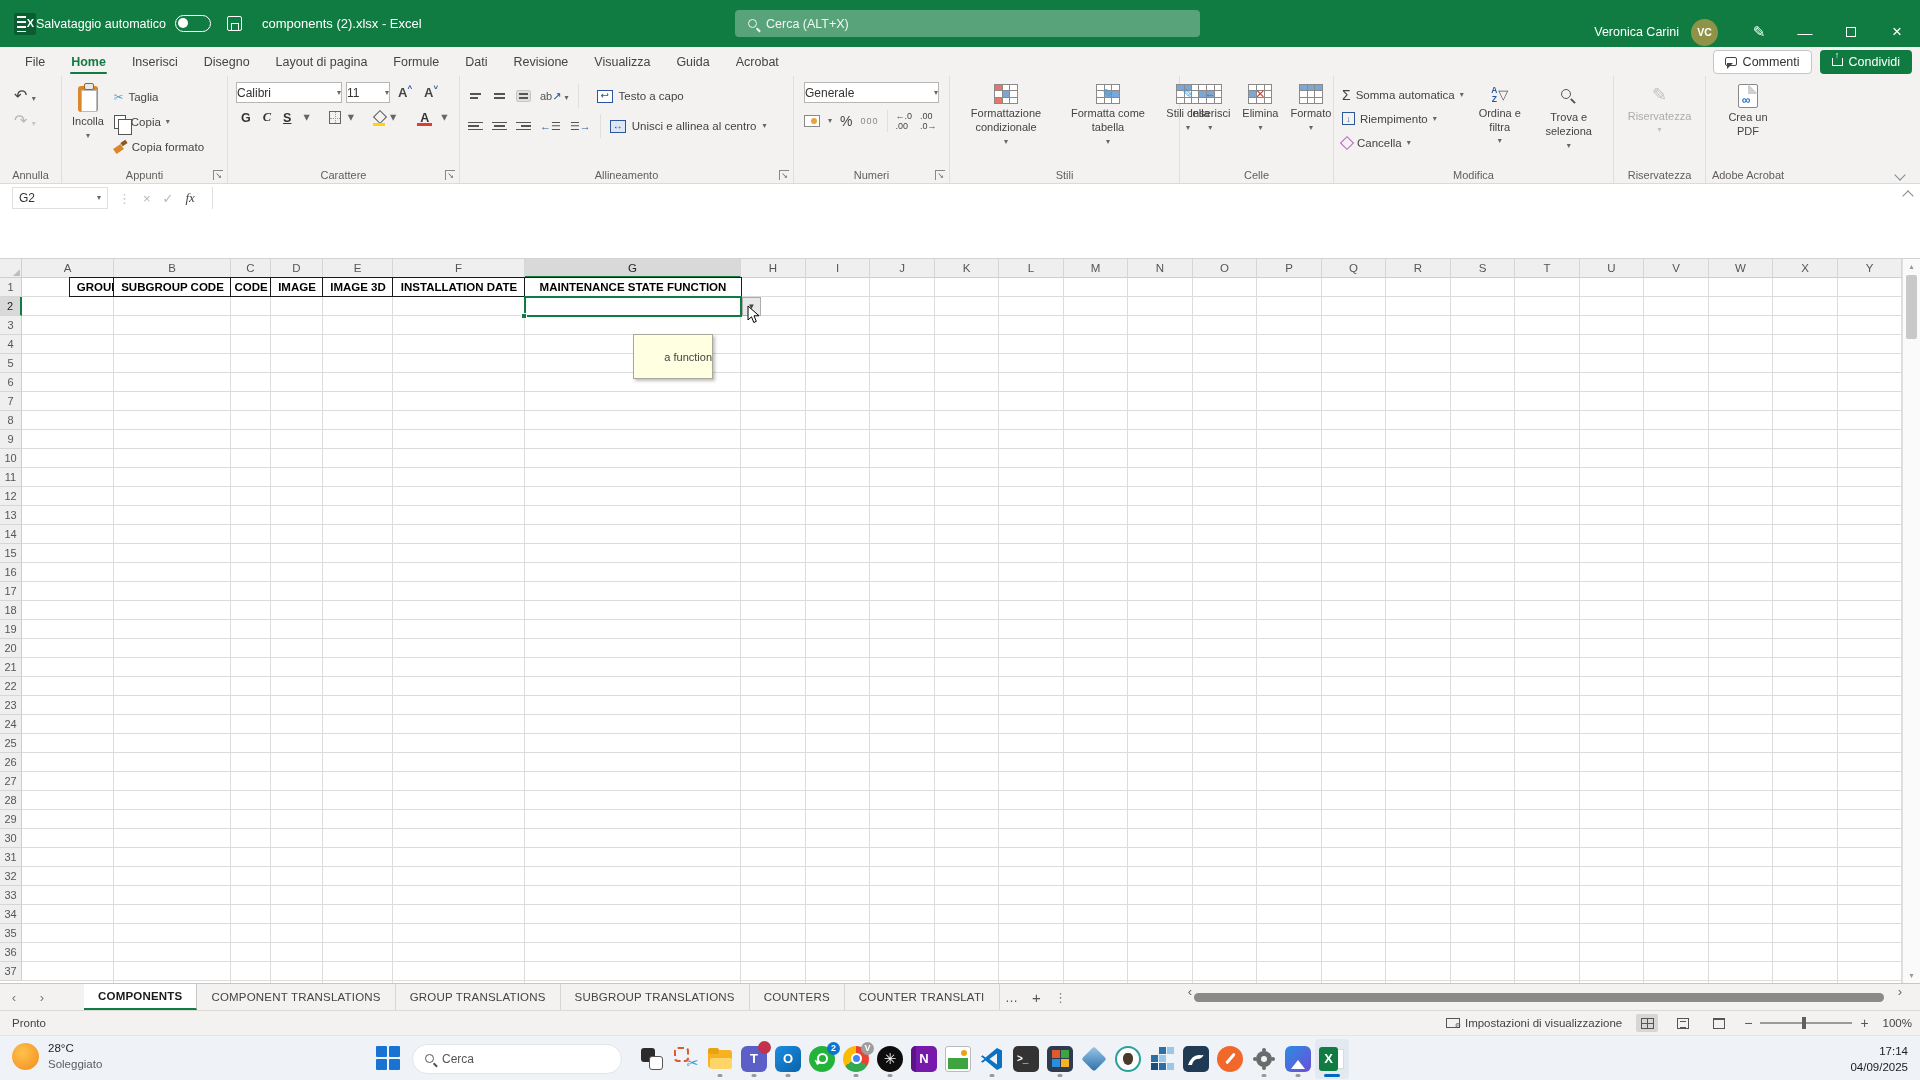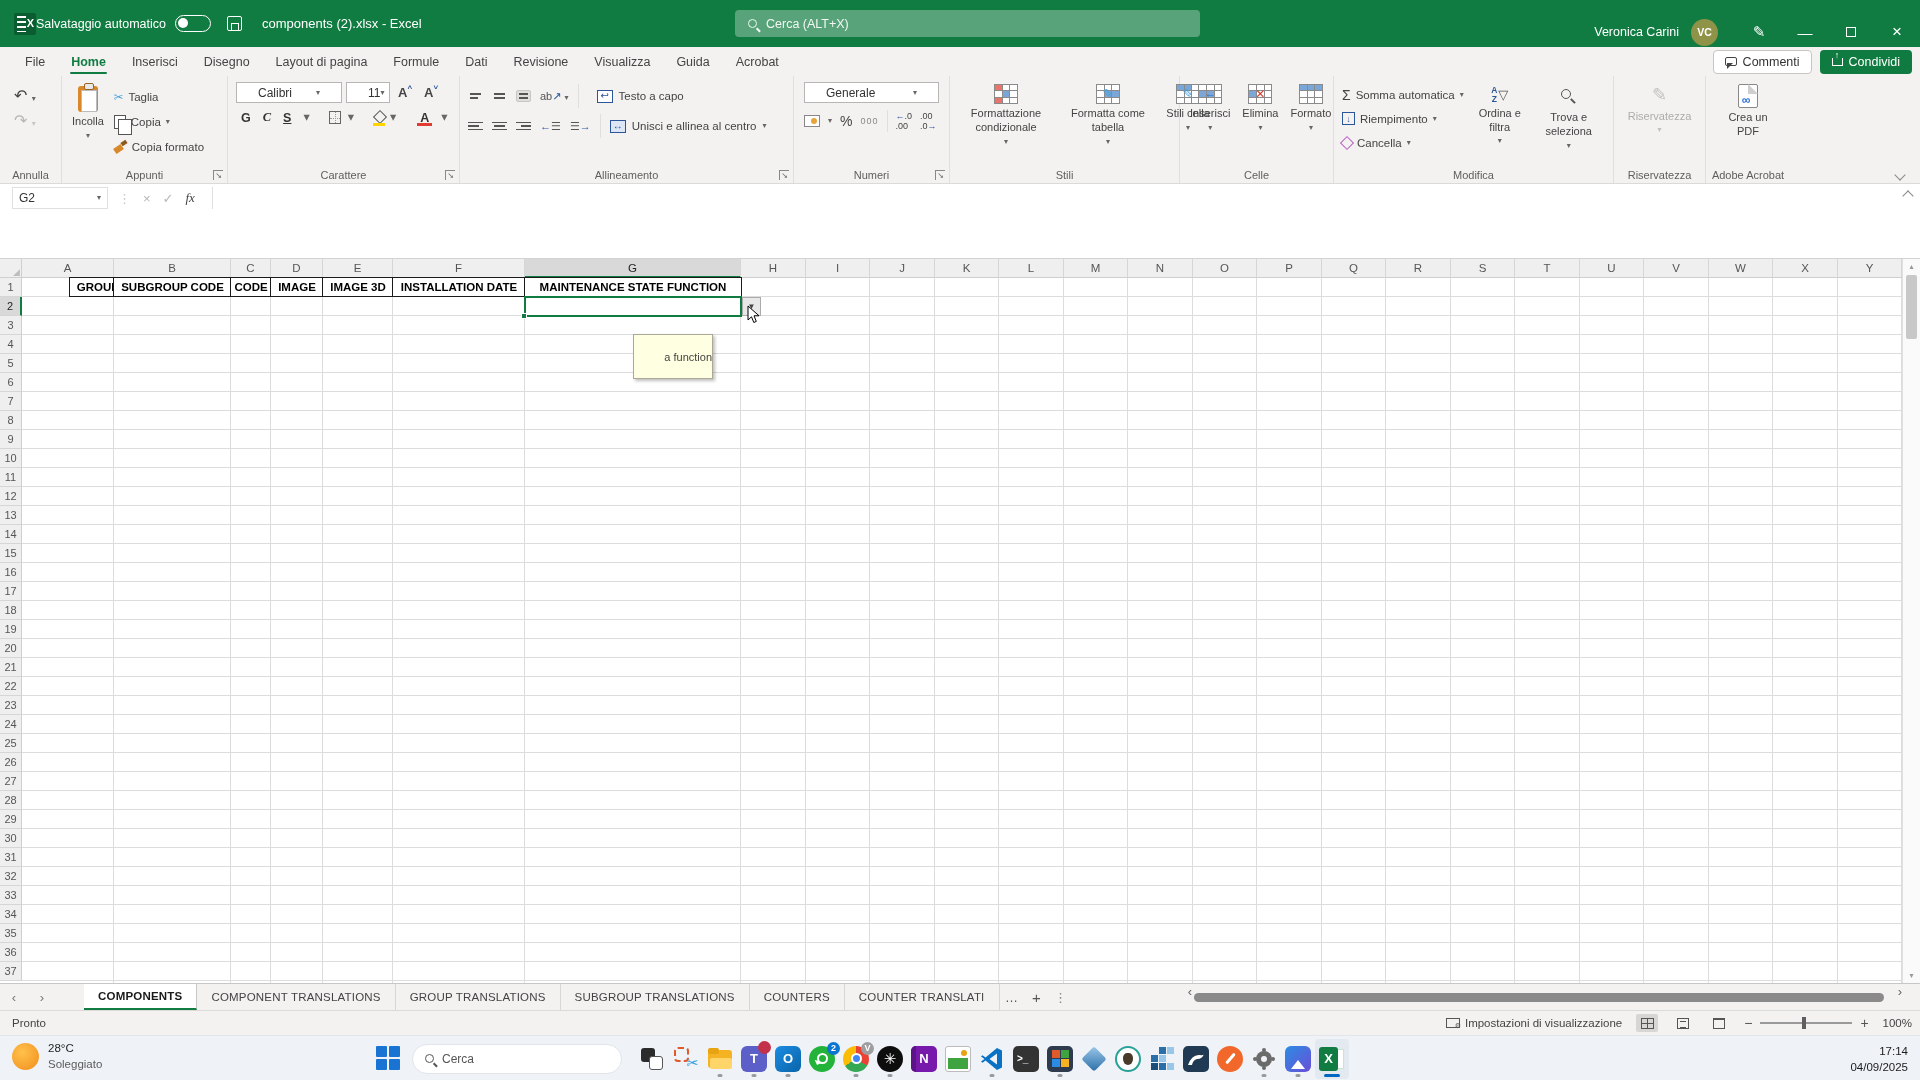--- a/index.html
+++ b/index.html
@@ -41,21 +41,21 @@
   .btn-share{height:24px;background:#0F7B40;border-radius:4px;color:#fff;display:flex;align-items:center;padding:0 12px;font-size:12.5px;gap:6px}
   .shareico{width:11px;height:8px;border:1.2px solid #fff;border-top:none;position:relative}
   .shareico:after{content:"↑";position:absolute;left:2.2px;top:-8px;font-size:9px}
   
   .ribbon{position:absolute;top:76px;left:0;width:1920px;height:108px;background:#F3F2F1;border-bottom:1px solid #DCDAD8;display:flex}
   .rgroup{height:100%;border-right:1px solid #E1DFDD;position:relative;padding:6px 4px 18px 4px;display:flex;align-items:flex-start}
   .rlabel{position:absolute;bottom:2px;left:0;right:0;text-align:center;font-size:11px;color:#605E5C}
   .launch{position:absolute;bottom:3px;right:4px;width:10px;height:10px;border-left:1.2px solid #888;border-top:1.2px solid #888;color:#666;font-size:8px;line-height:10px;text-align:center}
   .bigbtn{display:flex;flex-direction:column;align-items:center;justify-content:flex-start;padding:2px 6px;font-size:11px;color:#444;text-align:center;line-height:1.25;gap:3px}
   .smrow{display:flex;align-items:center;gap:5px;font-size:11.5px;color:#444;padding:2px 4px;height:21px}
-  .ddbox{background:#fff;border:1px solid #B8B6B4;height:21px;display:flex;align-items:center;padding:0 21px;font-size:12px;justify-content:space-between}
+  .ddbox{background:#fff;border:1px solid #B8B6B4;height:21px;display:flex;align-items:center;padding:0 0;font-size:12px;justify-content:space-between}
   .gcsrow span{font-weight:bold;font-size:12.5px;padding:0 5px}
   .bars{display:inline-flex;flex-direction:column;gap:2px;width:15px}
   .bars i{height:1.6px;background:#555;display:block}
   .bars.ctr i{margin:0 auto}
   .bars.rgt i{margin-left:auto}
   .vbars{display:inline-flex;flex-direction:column;gap:2px;width:15px;padding:2px;border-radius:2px}
   .vbars.sel{background:#E1DFDD;border:1px solid #C8C6C4}
   .tblico{display:inline-grid;grid-template-columns:repeat(3,1fr);grid-template-rows:repeat(3,1fr);gap:1px;background:#8a8a8a;border:1px solid #8a8a8a;width:24px;height:20px;position:relative}
   .tblico i{background:#fff}
   .tblico .ov{position:absolute;font-size:13px;font-weight:bold;left:0;top:0;width:100%;height:100%;display:flex;align-items:center;justify-content:center}

